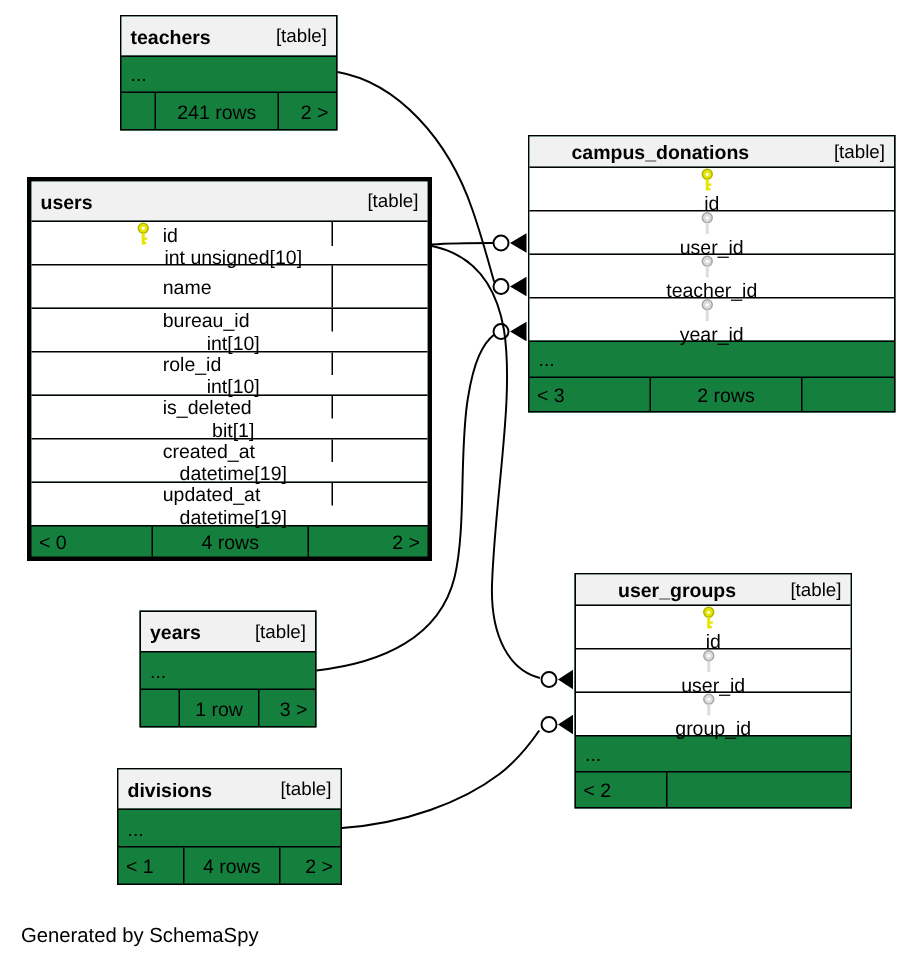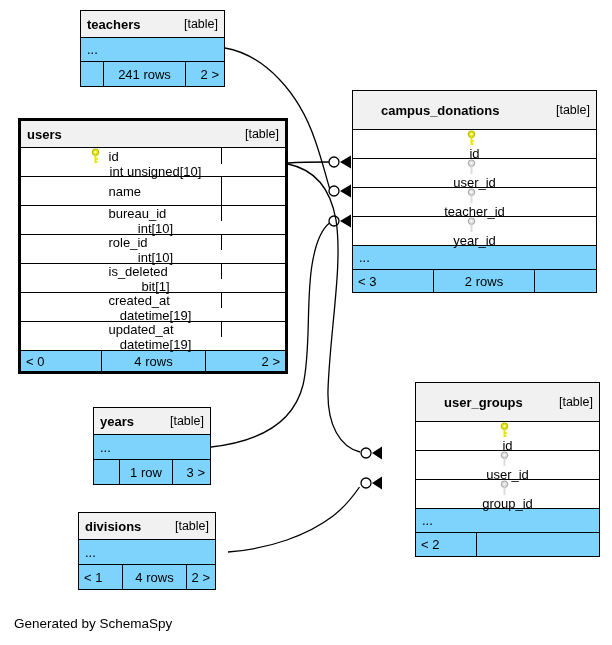--- a/index.html
+++ b/index.html
@@ -5,21 +5,21 @@
   :root{
     --header-bg:#f1f1f1;
     --border-color:#000000;
     --pk-fill:#e6e600; --pk-stroke:#b3b300;
     --fk-fill:#dcdcdc; --fk-stroke:#a6a6a6;
   }
   html,body{margin:0;padding:0;background:#ffffff;}
   body{font-family:"Liberation Sans", sans-serif; color:#000;}
   #canvas{position:relative;width:612px;height:645px;background:#fff;overflow:hidden;}
 
-  .tbl{position:absolute;background:#7dd3fc;border:1px solid var(--border-color);box-sizing:border-box;font-size:13px;}
+  .tbl{position:absolute;background:#15803d;border:1px solid var(--border-color);box-sizing:border-box;font-size:13px;}
   .tbl-users{border-width:3px;}
   .tbl-header{display:flex;justify-content:space-between;align-items:center;background:var(--header-bg);
     padding:0 6px;box-sizing:border-box;}
   .tbl-name{font-weight:bold;font-size:13px;}
   .tbl-tag{font-size:12.5px;margin-left:10px;}
   .row{display:flex;align-items:center;border-top:1px solid var(--border-color);box-sizing:border-box;background:#fff;flex-direction:column;}
   .ellipsis-row{display:flex;align-items:center;border-top:1px solid var(--border-color);box-sizing:border-box;padding-left:6px;}
   .tbl-footer{display:flex;border-top:1px solid var(--border-color);box-sizing:border-box;align-items:stretch;}
   .fcell{display:flex;align-items:center;box-sizing:border-box;font-size:13px;}
   .fcell.mid,.fcell.rt{border-left:1px solid var(--border-color);}
@@ -33,21 +33,21 @@
 
   
   .tbl-users .row{height:29px;}
   .tbl-users .name-cell{width:137px;height:100%;display:flex;align-items:center;border-right:1px solid var(--border-color);box-sizing:border-box;}
   .tbl-users .type-cell{flex:1;display:flex;align-items:center;padding-left:5px;}
   .tbl-users .name-cell .txt{margin-left:0;}
   .tbl-users .tbl-header{height:26px;}
   .tbl-users .tbl-footer{height:21px;}
 
   .tbl-cd .row,.tbl-ug .row{height:29px;}
-  .tbl-cd .tbl-header,.tbl-ug .tbl-header{height:38px;padding-left:28px;}
+  .tbl-cd .tbl-header,.tbl-ug .tbl-header{height:20px;padding-left:28px;}
   .tbl-cd .ellipsis-row{height:24px;}
   .tbl-ug .ellipsis-row{height:24px;}
   .tbl-cd .tbl-footer{height:23px;}
   .tbl-ug .tbl-footer{height:24px;}
 
   .tbl-teachers .tbl-header,.tbl-years .tbl-header,.tbl-divisions .tbl-header{height:26px;}
   .tbl-teachers .ellipsis-row{height:24px;}
   .tbl-years .ellipsis-row,.tbl-divisions .ellipsis-row{height:25px;}
   .tbl-teachers .tbl-footer{height:25px;}
   .tbl-years .tbl-footer,.tbl-divisions .tbl-footer{height:25px;}
@@ -198,21 +198,21 @@
     <div class="ellipsis-row">
       <span>...</span>
     </div>
     <div class="tbl-footer">
       <div class="fcell lt" style="width:80px;">&lt; 3</div>
       <div class="fcell mid" style="width:101px;">2 rows</div>
       <div class="fcell rt" style="flex:1;"></div>
     </div>
   </div>
 
-  <div class="tbl tbl-ug" style="left:383px;top:382px;width:185px;margin-left:32px;">
+  <div class="tbl tbl-ug" style="left:383px;top:382px;width:185px;">
     <div class="tbl-header">
       <span class="tbl-name">user_groups</span>
       <span class="tbl-tag">[table]</span>
     </div>
     <div class="row">
       <span class="key-slot">
         <svg class="key-icon" width="9" height="16" viewBox="0 0 9 16">
           <circle cx="4.5" cy="4.2" r="3.3" fill="var(--pk-fill)" stroke="var(--pk-stroke)"></circle>
           <circle cx="4.5" cy="4.2" r="1.1" fill="#ffffff"></circle>
           <line x1="4.5" y1="7.5" x2="4.5" y2="15" stroke="var(--pk-fill)" stroke-width="2"></line>
@@ -259,21 +259,21 @@
     <div class="ellipsis-row">
       <span>...</span>
     </div>
     <div class="tbl-footer">
       <div class="fcell lt" style="width:25px;"></div>
       <div class="fcell mid" style="width:53px;">1 row</div>
       <div class="fcell rt" style="flex:1;">3 &gt;</div>
     </div>
   </div>
 
-  <div class="tbl tbl-divisions" style="left:78px;top:512px;width:138px;text-align:right;">
+  <div class="tbl tbl-divisions" style="left:78px;top:512px;width:150px;text-align:right;">
     <div class="tbl-header">
       <span class="tbl-name">divisions</span>
       <span class="tbl-tag">[table]</span>
     </div>
     <div class="ellipsis-row">
       <span>...</span>
     </div>
     <div class="tbl-footer">
       <div class="fcell lt" style="width:43px;">&lt; 1</div>
       <div class="fcell mid" style="width:64px;">4 rows</div>

